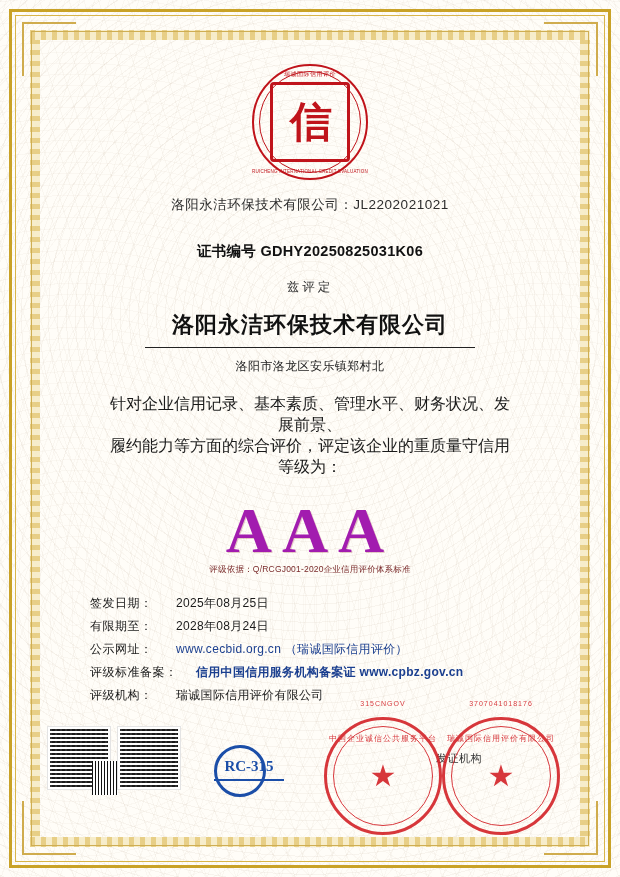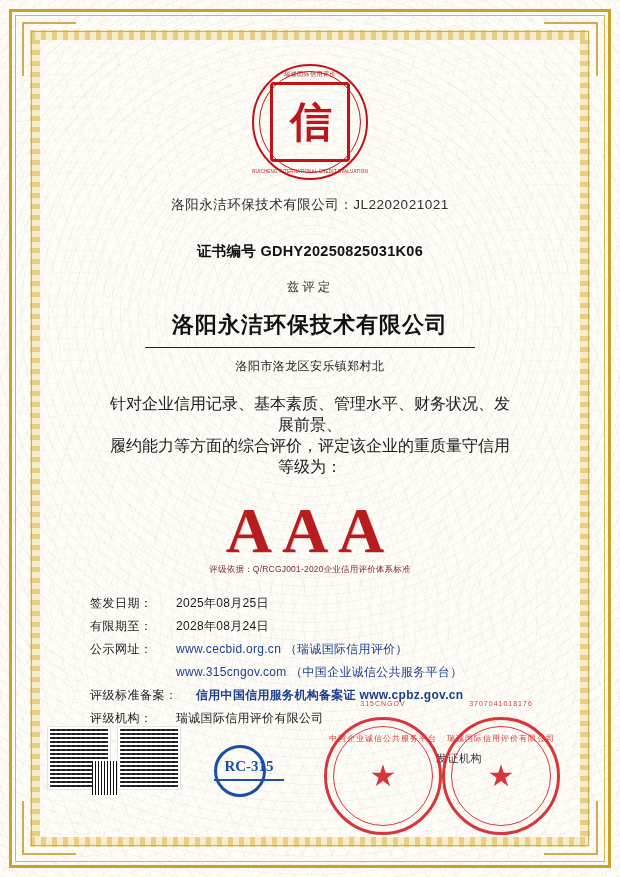--- a/index.html
+++ b/index.html
@@ -186,21 +186,21 @@
     margin: 18px auto 17px;
     width: 400px;
     font-size: 16px;
     line-height: 21px;
     color: #1a1a1a;
     text-align: center;
   }
   .grade {
     font-size: 64px;
     font-weight: bold;
-    color: #b91c1c;
+    color: #a21caf;
     font-family: "Liberation Serif", serif;
     letter-spacing: 10px;
     line-height: 74px;
     text-shadow: 1px 1px 0 rgba(120,0,0,0.2);
   }
   .grade-basis {
     margin-top: -4px;
     font-size: 8.5px;
     color: #7a2b2b;
     letter-spacing: .2px;
@@ -386,24 +386,20 @@
       </div>
       <div class="detail-row">
         <div class="detail-label">有限期至：</div>
         <div class="detail-value">2028年08月24日</div>
       </div>
       <div class="detail-row">
         <div class="detail-label">公示网址：</div>
         <div class="detail-value link">www.cecbid.org.cn （瑞诚国际信用评价）</div>
       </div>
       <div class="detail-row">
-        <div class="detail-label"></div>
-        <div class="detail-value link">www.315cngov.com （中国企业诚信公共服务平台）</div>
-      </div>
-      <div class="detail-row">
         <div class="detail-label" style="width:106px">评级标准备案：</div>
         <div class="detail-value detail-strong-link">信用中国信用服务机构备案证 www.cpbz.gov.cn</div>
       </div>
       <div class="detail-row">
         <div class="detail-label">评级机构：</div>
         <div class="detail-value">瑞诚国际信用评价有限公司</div>
       </div>
     </div>
 
     <div class="bottom">

